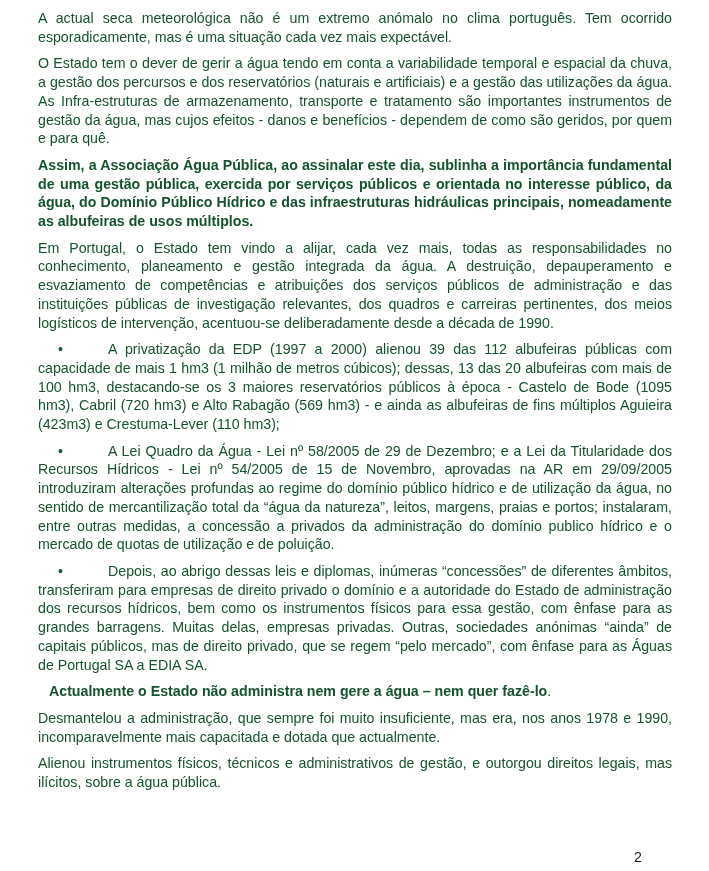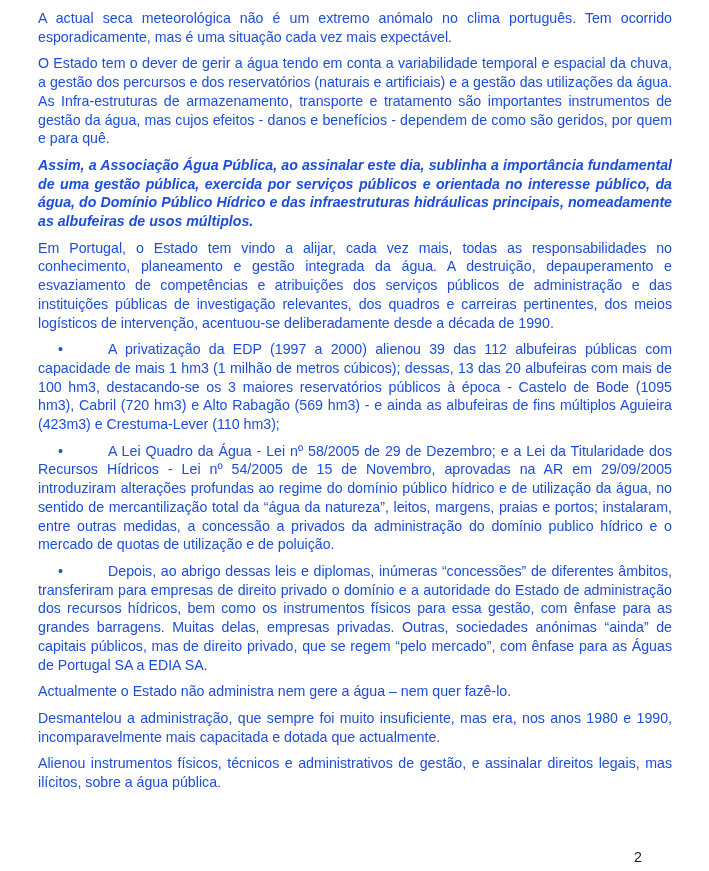--- a/index.html
+++ b/index.html
@@ -19,45 +19,44 @@
     left: 0; top: 0;
     width: 709px;
     height: 871px;
     background: #ffffff;
   }
   .doc-content {
     position: absolute;
     left: 38px;
     top: 9px;
     width: 634px;
-    color: #1d4ed8;
+    color: #14532d;
     font-size: 14.2px;
     line-height: 18.7px;
     text-align: justify;
   }
   p.para {
     margin: 0 0 8px 0;
     padding: 0;
     position: relative;
   }
   p.para.bold {
     font-weight: 700;
-    font-style: italic;
   }
   p.para.bullet {
     text-indent: 70px;
   }
   .bullet-char {
     position: absolute;
     left: 20px;
     top: 0;
     text-indent: 0;
   }
   .run-italic { }
-  .run-bold   { font-weight: 400; }
+  .run-bold   { font-weight: 700; margin-left: 11px; }
   .page-number {
     position: absolute;
     top: 848px;
     left: 560px;
     width: 82px;
     text-align: right;
     font-size: 14.2px;
     line-height: 18px;
     color: #1c1c1c;
   }
@@ -68,17 +67,17 @@
 <div class="doc-page">
   <div class="doc-content">
       <p class="para normal"><span>A actual seca meteorológica não é um extremo anómalo no clima português. Tem ocorrido esporadicamente, mas é uma situação cada vez mais expectável.</span></p>
       <p class="para normal"><span>O Estado tem o dever de gerir a água tendo em conta a variabilidade temporal e espacial da chuva, a gestão dos percursos e dos reservatórios (naturais e artificiais) e a gestão das utilizações da água. As Infra-estruturas de armazenamento, transporte e tratamento são importantes </span><span class="run-italic">instrumentos</span><span> de gestão da água, mas cujos efeitos - danos e benefícios - dependem de como são geridos, por quem e para quê.</span></p>
       <p class="para bold"><span>Assim, a Associação Água Pública, ao assinalar este dia, sublinha a importância fundamental de uma gestão pública, exercida por serviços públicos e orientada no interesse público, da água, do Domínio Público Hídrico e das infraestruturas hidráulicas principais, nomeadamente as albufeiras de usos múltiplos.</span></p>
       <p class="para normal"><span>Em Portugal, o Estado tem vindo a alijar, cada vez mais, todas as responsabilidades no conhecimento, planeamento e gestão integrada da água. A destruição, depauperamento e esvaziamento de competências e atribuições dos serviços públicos de administração e das instituições públicas de investigação relevantes, dos quadros e carreiras pertinentes, dos meios logísticos de intervenção, acentuou-se deliberadamente desde a década de 1990.</span></p>
       <p class="para bullet"><span class="bullet-char">•</span><span>A privatização da EDP (1997 a 2000) alienou 39 das 112 albufeiras públicas com capacidade de mais 1 hm3 (1 milhão de metros cúbicos); dessas, 13 das 20 albufeiras com mais de 100 hm3, destacando-se os 3 maiores reservatórios públicos à época - Castelo de Bode (1095 hm3), Cabril (720 hm3) e Alto Rabagão (569 hm3) - e ainda as albufeiras de fins múltiplos Aguieira (423m3) e Crestuma-Lever (110 hm3);</span></p>
       <p class="para bullet"><span class="bullet-char">•</span><span>A Lei Quadro da Água - Lei nº 58/2005 de 29 de Dezembro; e a Lei da Titularidade dos Recursos Hídricos - Lei nº 54/2005 de 15 de Novembro, aprovadas na AR em 29/09/2005 introduziram alterações profundas ao regime do domínio público hídrico e de utilização da água, no sentido de mercantilização total da “água da natureza”, leitos, margens, praias e portos; instalaram, entre outras medidas, a concessão a privados da administração do domínio publico hídrico e o mercado de quotas de utilização e de poluição.</span></p>
       <p class="para bullet"><span class="bullet-char">•</span><span>Depois, ao abrigo dessas leis e diplomas, inúmeras “concessões” de diferentes âmbitos, transferiram para empresas de direito privado o domínio e a autoridade do Estado de administração dos recursos hídricos, bem como os instrumentos físicos para essa gestão, com ênfase para as grandes barragens. Muitas delas, empresas privadas. Outras, sociedades anónimas “ainda” de capitais públicos, mas de direito privado, que se regem “pelo mercado”, com ênfase para as Águas de Portugal SA a EDIA SA.</span></p>
       <p class="para normal"><span class="run-bold">Actualmente o Estado não administra nem gere a água – nem quer fazê-lo</span><span>.</span></p>
-      <p class="para normal"><span>Desmantelou a administração, que sempre foi muito insuficiente, mas era, nos anos 1980 e 1990, incomparavelmente mais capacitada e dotada que actualmente.</span></p>
-      <p class="para normal"><span>Alienou instrumentos físicos, técnicos e administrativos de gestão, e assinalar direitos legais, mas ilícitos, sobre a água pública.</span></p>
+      <p class="para normal"><span>Desmantelou a administração, que sempre foi muito insuficiente, mas era, nos anos 1978 e 1990, incomparavelmente mais capacitada e dotada que actualmente.</span></p>
+      <p class="para normal"><span>Alienou instrumentos físicos, técnicos e administrativos de gestão, e outorgou direitos legais, mas ilícitos, sobre a água pública.</span></p>
     </div>
   <div class="page-number">2</div>
 </div>
 
 </body></html>

